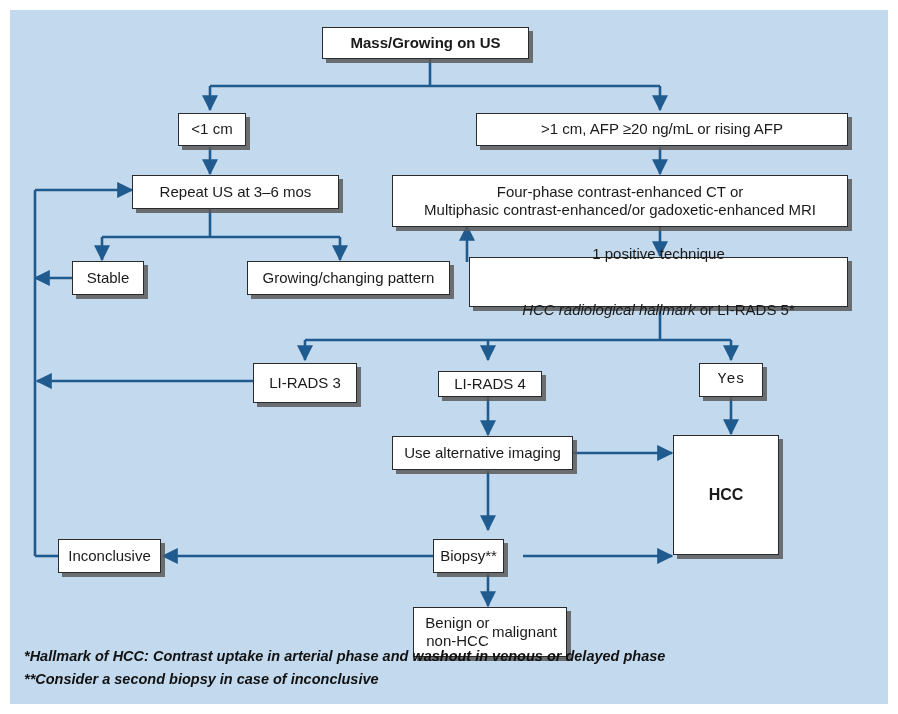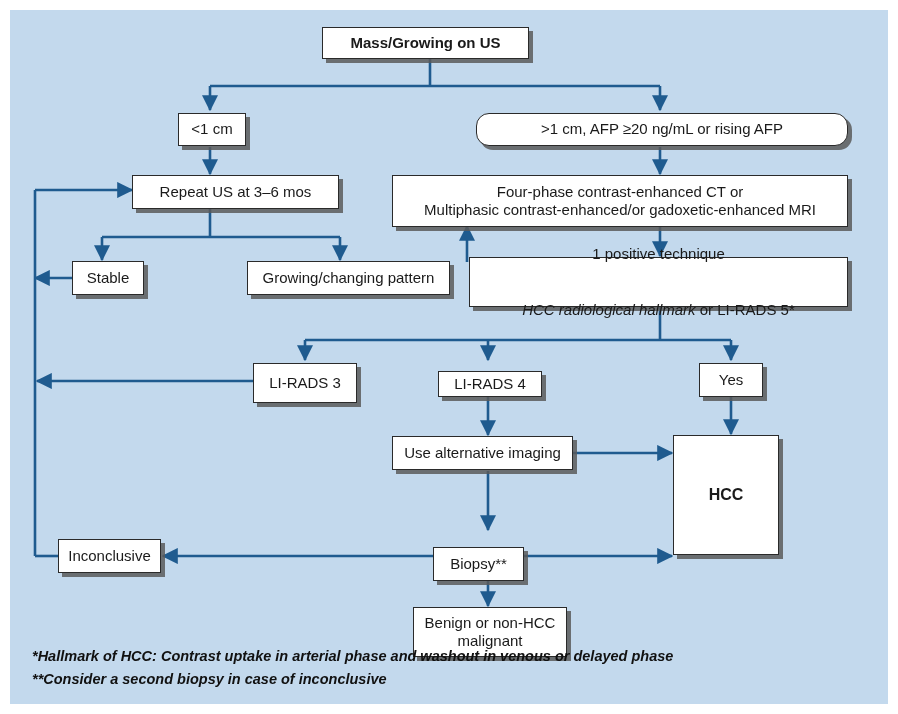--- a/index.html
+++ b/index.html
@@ -47,21 +47,21 @@
     font-size: 15px;
     line-height: 1.22;
     padding: 2px 9px;
     z-index: 3;
   }
   .node .ln { display: block; }
   .node.bold { font-weight: bold; }
   .node .ital { font-style: italic; }
   .footnotes {
     position: absolute;
-    left: 22px;
+    left: 14px;
     bottom: 14px;
     font-style: italic;
     font-weight: bold;
     font-size: 14.5px;
     color: #111111;
     line-height: 1.55;
     z-index: 4;
   }
   .footnotes div { white-space: nowrap; }
 </style>
@@ -131,21 +131,21 @@
     </svg>
 
     <div class="node bold" style="left:312px; top:17px; width:207px; height:32px;">
       <span>Mass/Growing on US</span>
     </div>
 
     <div class="node" style="left:168px; top:103px; width:68px; height:33px;">
       <span>&lt;1 cm</span>
     </div>
 
-    <div class="node" style="left:466px; top:103px; width:372px; height:33px;border-radius:13px;">
+    <div class="node" style="left:466px; top:103px; width:372px; height:33px;">
       <span>&gt;1 cm, AFP ≥20 ng/mL or rising AFP</span>
     </div>
 
     <div class="node" style="left:122px; top:165px; width:207px; height:34px;">
       <span>Repeat US at 3–6 mos</span>
     </div>
 
     <div class="node" style="left:382px; top:165px; width:456px; height:52px; flex-direction:column;">
       <span class="ln">Four-phase contrast-enhanced CT or</span>
       <span class="ln">Multiphasic contrast-enhanced/or gadoxetic-enhanced MRI</span>
@@ -167,41 +167,41 @@
     </div>
 
     <div class="node" style="left:243px; top:353px; width:104px; height:40px;">
       <span>LI-RADS 3</span>
     </div>
 
     <div class="node" style="left:428px; top:353px; width:104px; height:26px;margin-top:8px;">
       <span>LI-RADS 4</span>
     </div>
 
-    <div class="node" style="left:689px; top:353px; width:64px; height:34px;">
+    <div class="node" style="left:689px; top:353px; width:64px; height:34px;font-family:Liberation Mono, monospace;">
       <span>Yes</span>
     </div>
 
     <div class="node" style="left:382px; top:426px; width:181px; height:34px;">
       <span>Use alternative imaging</span>
     </div>
 
     <div class="node bold" style="left:663px; top:425px; width:106px; height:120px; font-size:16px;">
       <span>HCC</span>
     </div>
 
     <div class="node" style="left:48px; top:529px; width:103px; height:34px;">
       <span>Inconclusive</span>
     </div>
 
-    <div class="node" style="left:423px; top:529px; width:91px; height:34px;margin-top:8px;">
+    <div class="node" style="left:423px; top:529px; width:71px; height:34px;">
       <span>Biopsy**</span>
     </div>
 
-    <div class="node" style="left:403px; top:597px; width:154px; height:50px; flex-direction:column;">
+    <div class="node" style="left:403px; top:597px; width:154px; height:50px; flex-direction:row;">
       <span class="ln">Benign or non-HCC</span>
       <span class="ln">malignant</span>
     </div>
 
     <div class="footnotes">
       <div>*Hallmark of HCC: Contrast uptake in arterial phase and washout in venous or delayed phase</div>
       <div>**Consider a second biopsy in case of inconclusive</div>
     </div>
 
   </div>

